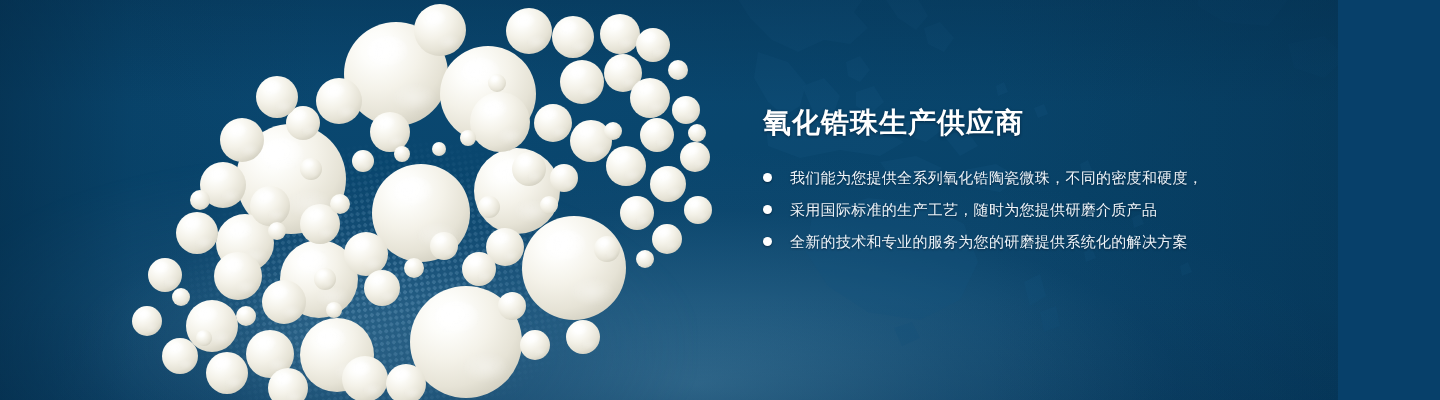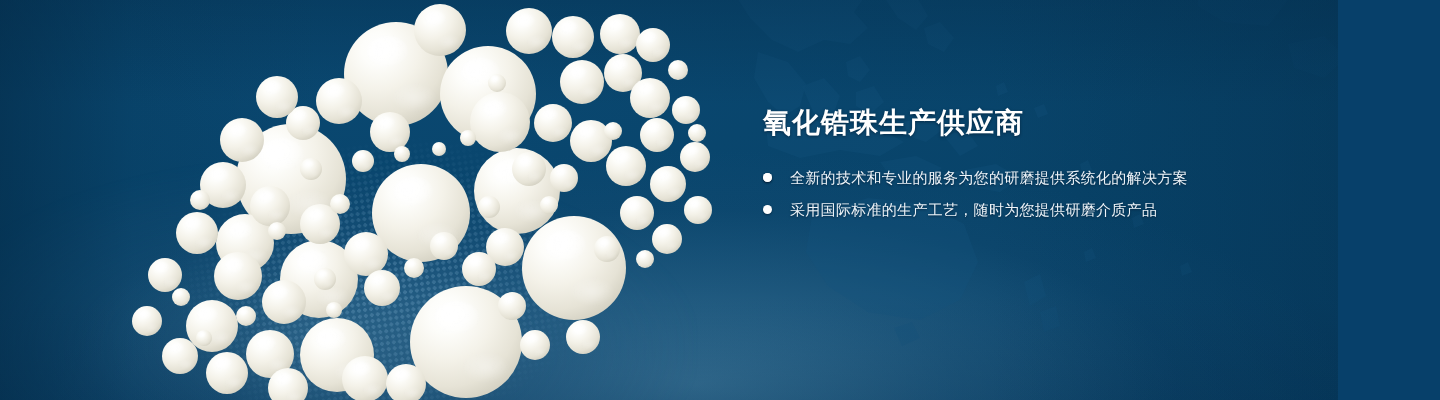--- a/index.html
+++ b/index.html
@@ -269,25 +269,26 @@
     <div class="bead" style="left:488px;top:74px;width:18px;height:18px;"></div>
     <div class="bead" style="left:432px;top:142px;width:14px;height:14px;"></div>
   </div>
 
   <div class="copy">
     <div class="headline">氧化锆珠生产供应商</div>
 
     <ul class="points">
       <li class="point">
         <span class="dot"></span>
+        <span class="point-line">我们能为您提供全系列氧化锆陶瓷微珠，不同的密度和硬度，</span>
+      </li>
+      <li class="point">
+        <span class="dot"></span>
+        <span class="point-line">采用国际标准的生产工艺，随时为您提供研磨介质产品</span>
       </li>
       <li class="point">
         <span class="dot"></span>
         <span class="point-line">全新的技术和专业的服务为您的研磨提供系统化的解决方案</span>
       </li>
-      <li class="point">
-        <span class="dot"></span>
-        <span class="point-line">采用国际标准的生产工艺，随时为您提供研磨介质产品</span>
-      </li>
     </ul>
   </div>
 
 </div>
 
 </body></html>

